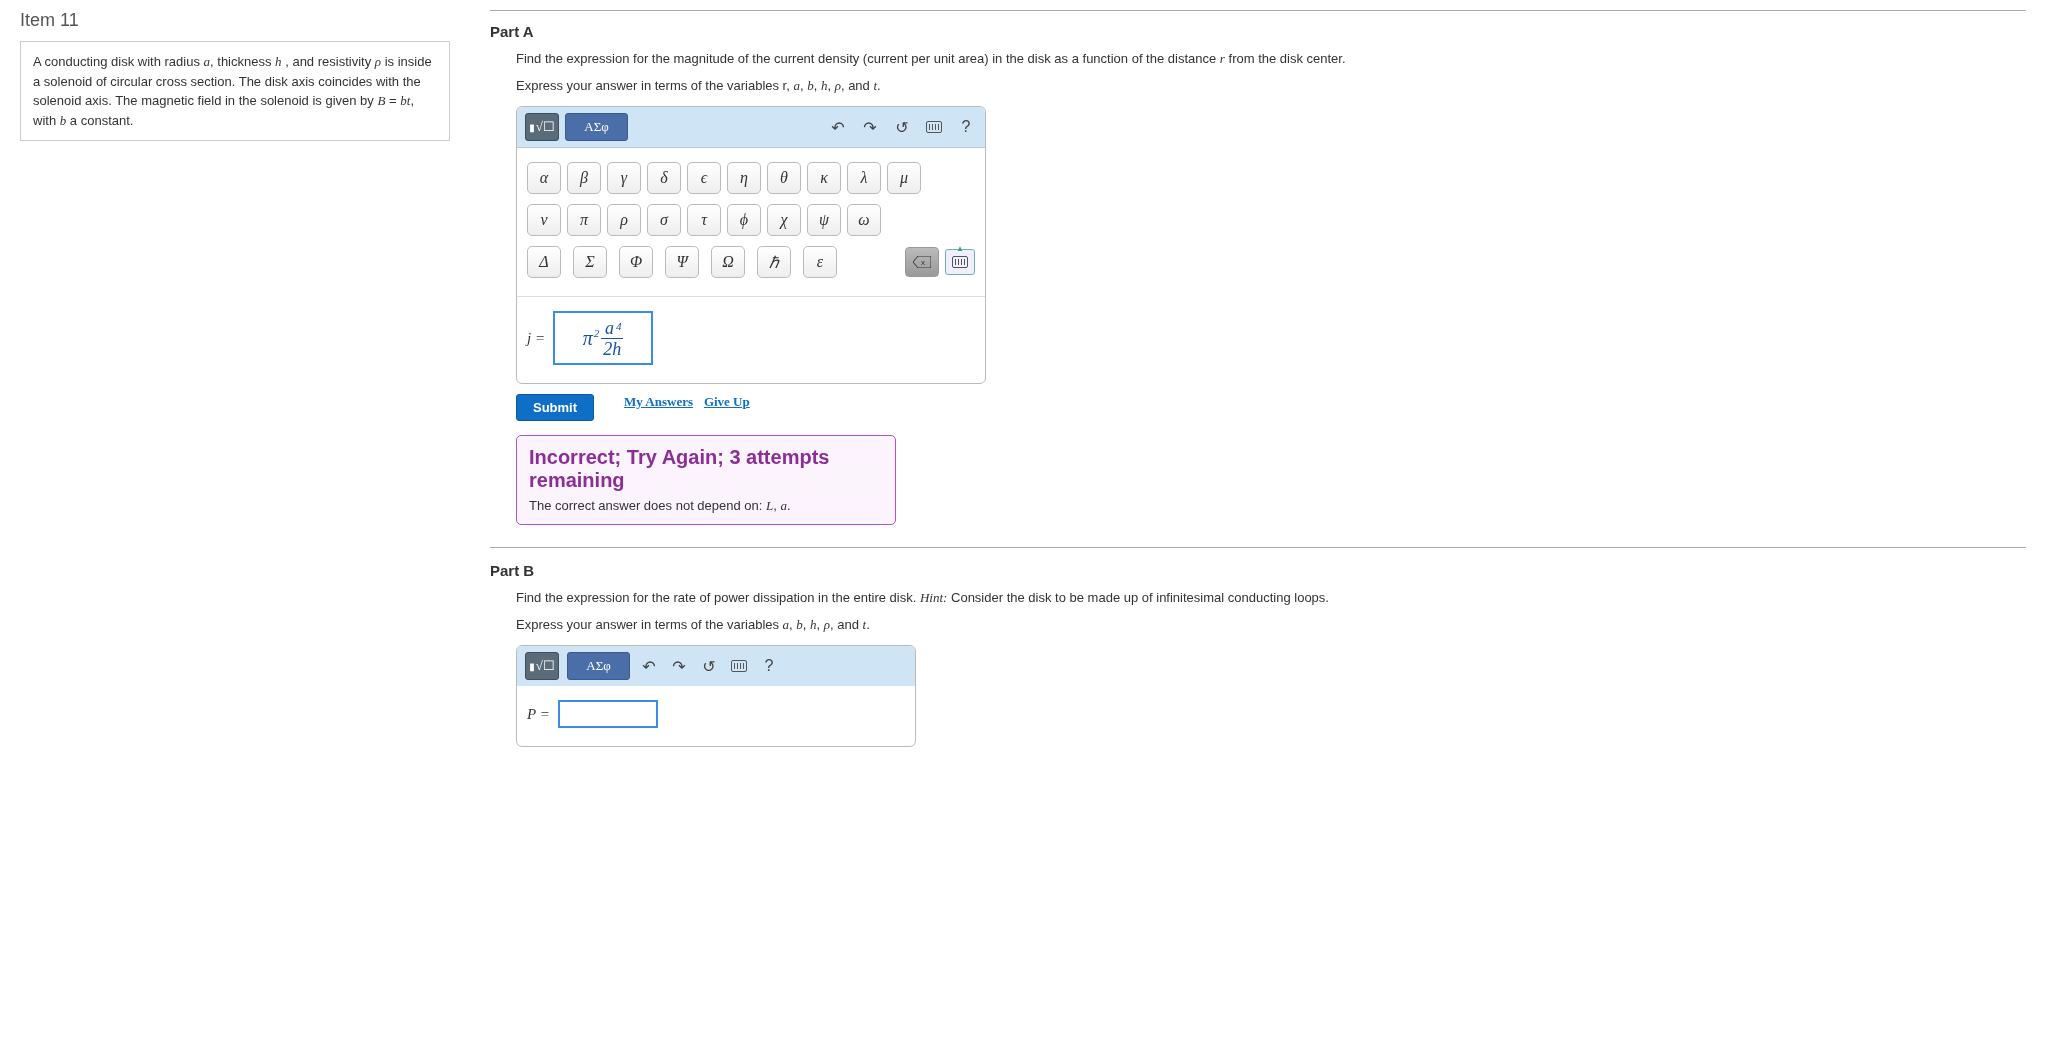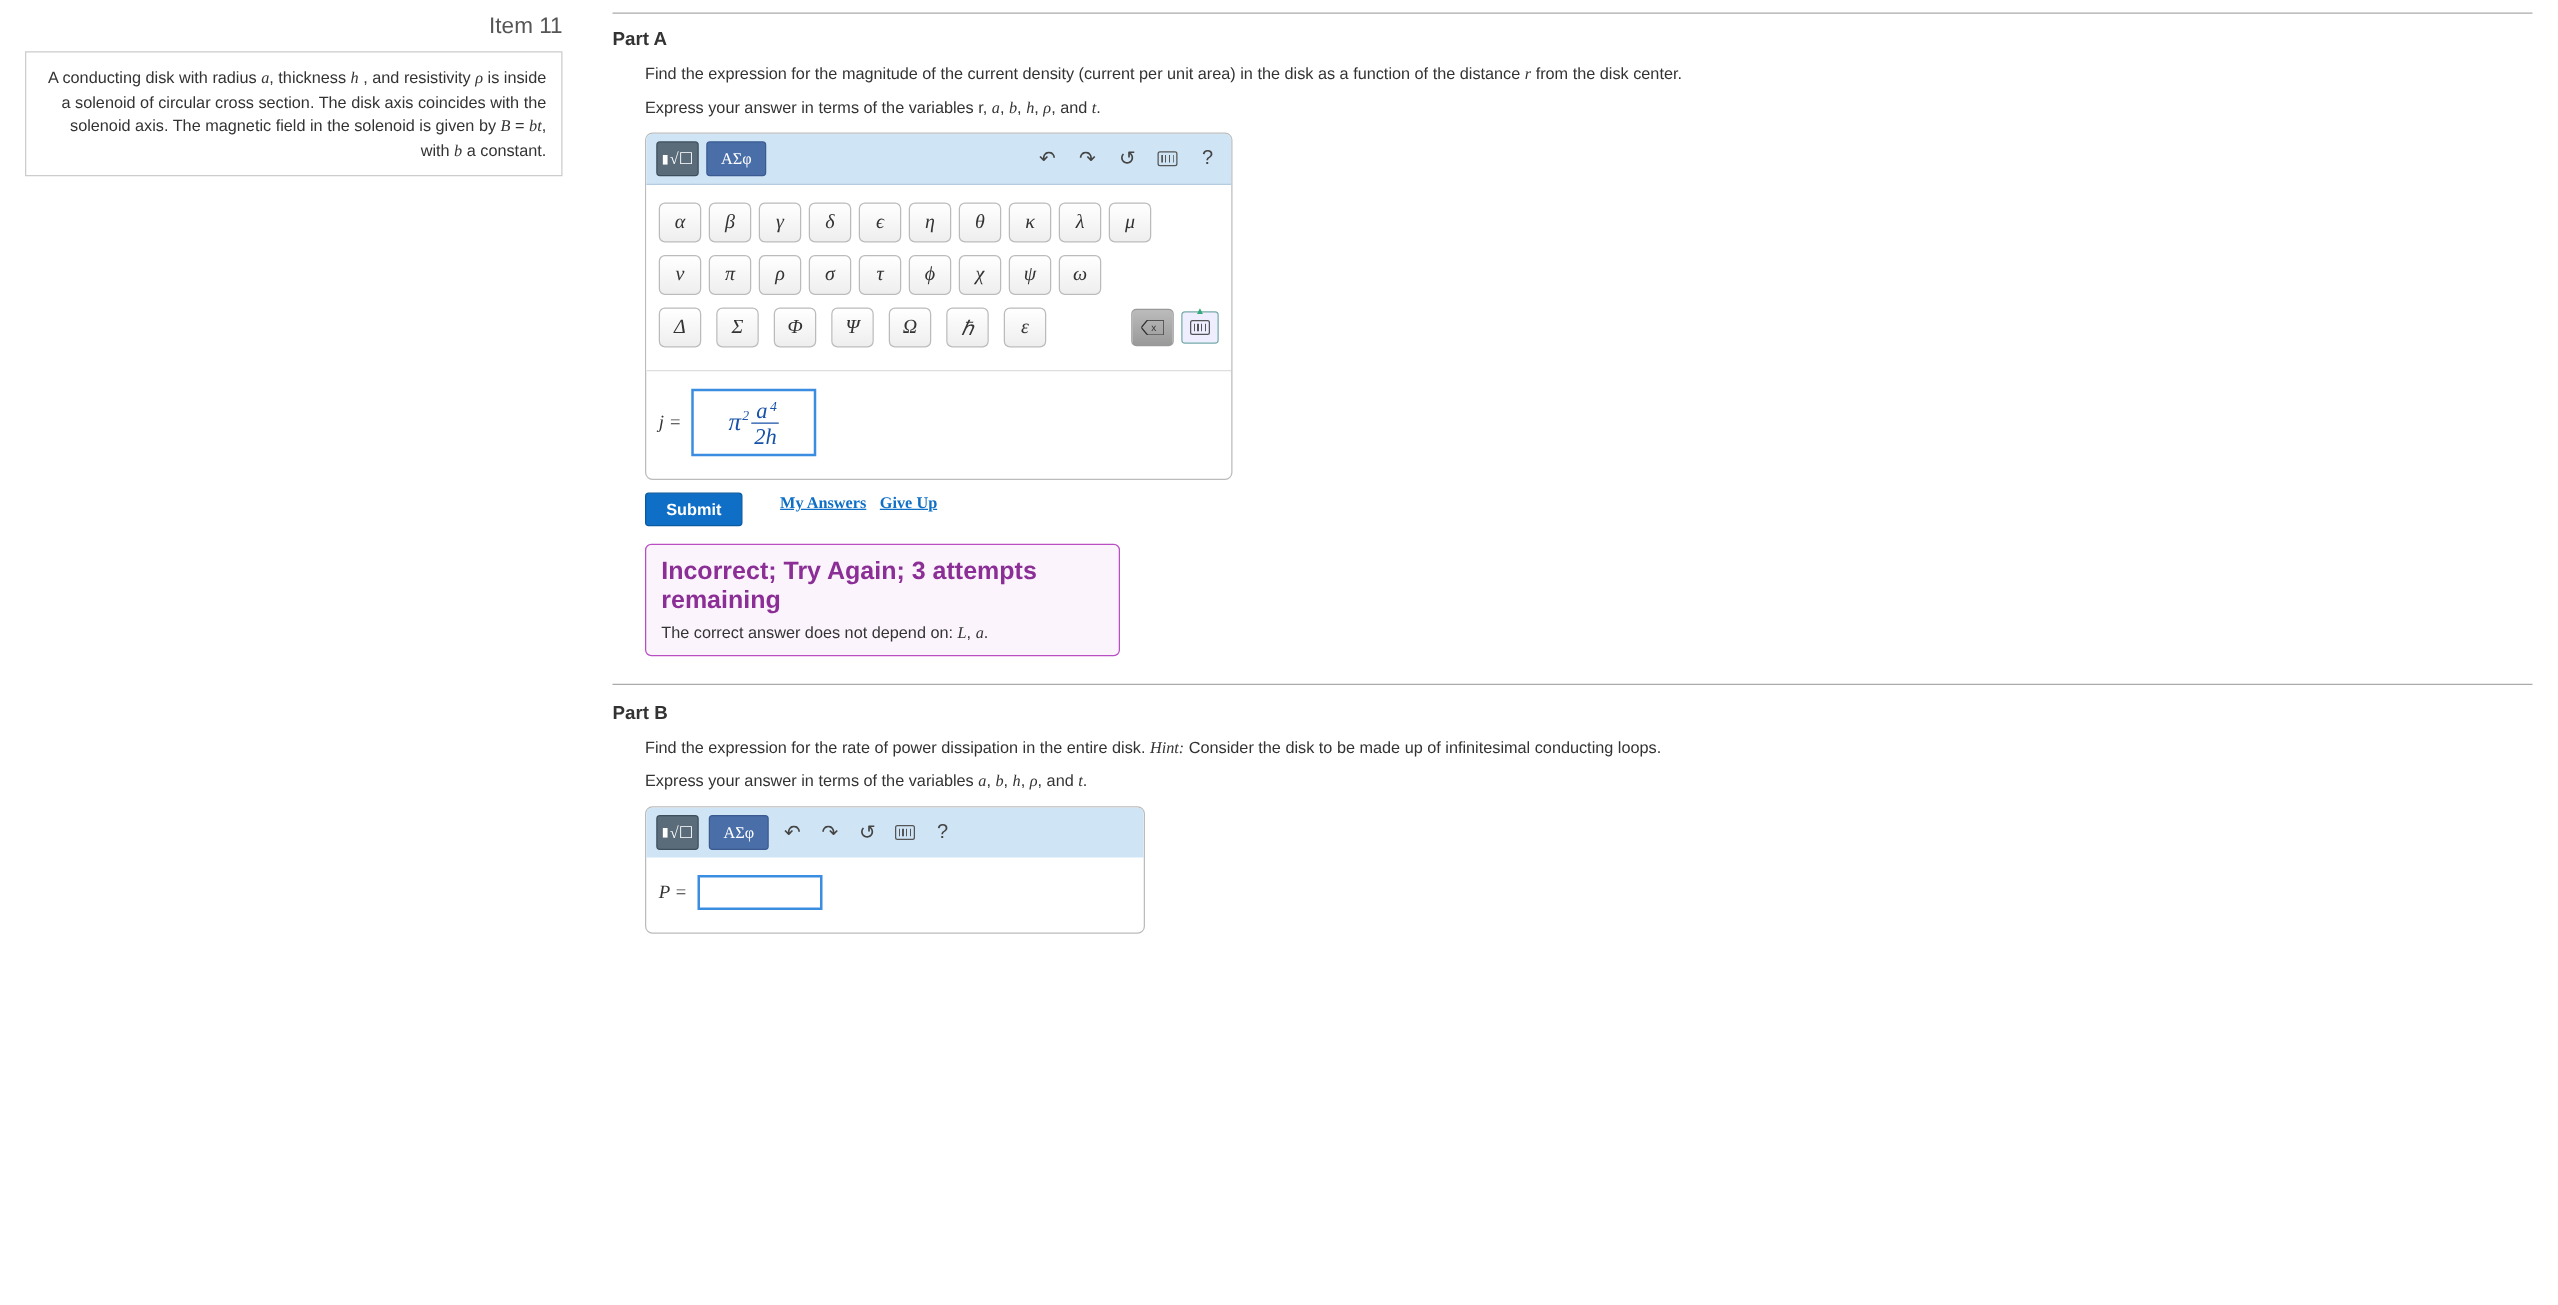--- a/index.html
+++ b/index.html
@@ -1,32 +1,32 @@
 <!DOCTYPE html>
 <html><head>
 <meta charset="utf-8">
 <style>
   * { box-sizing: border-box; margin: 0; padding: 0; }
   body { font-family: Arial, Helvetica, sans-serif; font-size: 13px; color: #333; background: #fff; padding: 10px 20px; }
   .layout { display: flex; gap: 40px; }
-  .left-col { width: 430px; flex-shrink: 0; text-align: right; }
+  .left-col { width: 430px; flex-shrink: 0; }
   .right-col { flex: 1; }
   .item-title { font-size: 18px; font-weight: normal; color: #555; margin-bottom: 10px; }
   .problem-box { border: 1px solid #ccc; padding: 10px 12px; line-height: 1.5; color: #333; font-size: 13px; }
   .ital { font-family: 'Times New Roman', serif; font-style: italic; }
   hr.top-rule { border: none; border-top: 1px solid #aaa; margin-bottom: 12px; }
   .part-heading { font-weight: bold; font-size: 15px; margin: 6px 0 10px 0; }
   .part-body { padding-left: 26px; margin-bottom: 20px; }
   .prompt { margin-bottom: 10px; line-height: 1.4; }
   .bold-line { font-weight: normal; margin-bottom: 12px; }
   .answer-panel { border: 1px solid #bbb; border-radius: 6px; width: 470px; overflow: hidden; }
   .toolbar { background: #cfe4f5; padding: 6px 8px; display: flex; align-items: center; gap: 6px; border-bottom: 1px solid #b5cce0; }
   .toolbar .right-tools { margin-left: auto; display: flex; gap: 10px; align-items: center; }
   .tool-btn { background: #5a6b7a; color: #fff; border: 1px solid #3f4e5b; border-radius: 3px; width: 34px; height: 28px; display: inline-flex; align-items: center; justify-content: center; font-family: 'Times New Roman', serif; font-size: 14px; cursor: pointer; }
-  .tool-btn.blue { background: #4a6ea8; border-color: #3a5a90; color: #fff; font-size: 13px; width: 48px; }
+  .tool-btn.blue { background: #4a6ea8; border-color: #3a5a90; color: #fff; font-size: 13px; width: 63px; }
   .icon-btn { width: 22px; height: 22px; display: inline-flex; align-items: center; justify-content: center; color: #444; font-size: 16px; cursor: pointer; }
   .greek-rows { padding: 14px 10px 8px 10px; background: #fff; border-bottom: 1px solid #ddd; }
   .greek-row { display: flex; gap: 6px; margin-bottom: 10px; align-items: center; }
   .greek-btn { width: 34px; height: 32px; border: 1px solid #bbb; border-radius: 5px; background: linear-gradient(#fff,#eee); font-family: 'Times New Roman', serif; font-style: italic; font-size: 16px; display: inline-flex; align-items: center; justify-content: center; cursor: pointer; color: #333; }
   .del-btn { width: 34px; height: 30px; border:1px solid #999; border-radius:4px; background:linear-gradient(#bbb,#999); display:inline-flex; align-items:center; justify-content:center; cursor:pointer; }
   .kbd-btn { width: 30px; height: 26px; border:1px solid #7aa; border-radius:3px; background:#eef; display:inline-flex; align-items:center; justify-content:center; cursor:pointer; position:relative; }
   .ans-row { padding: 14px 10px 18px 10px; display: flex; align-items: center; gap: 8px; }
   .ans-label { font-family: 'Times New Roman', serif; font-style: italic; font-size: 15px; }
   .ans-input { border: 2px solid #3a8de0; background: #fff; min-width: 100px; height: 54px; padding: 4px 8px; display: inline-flex; align-items: center; justify-content: center; }
   .ans-input.empty { height: 28px; width: 100px; }

